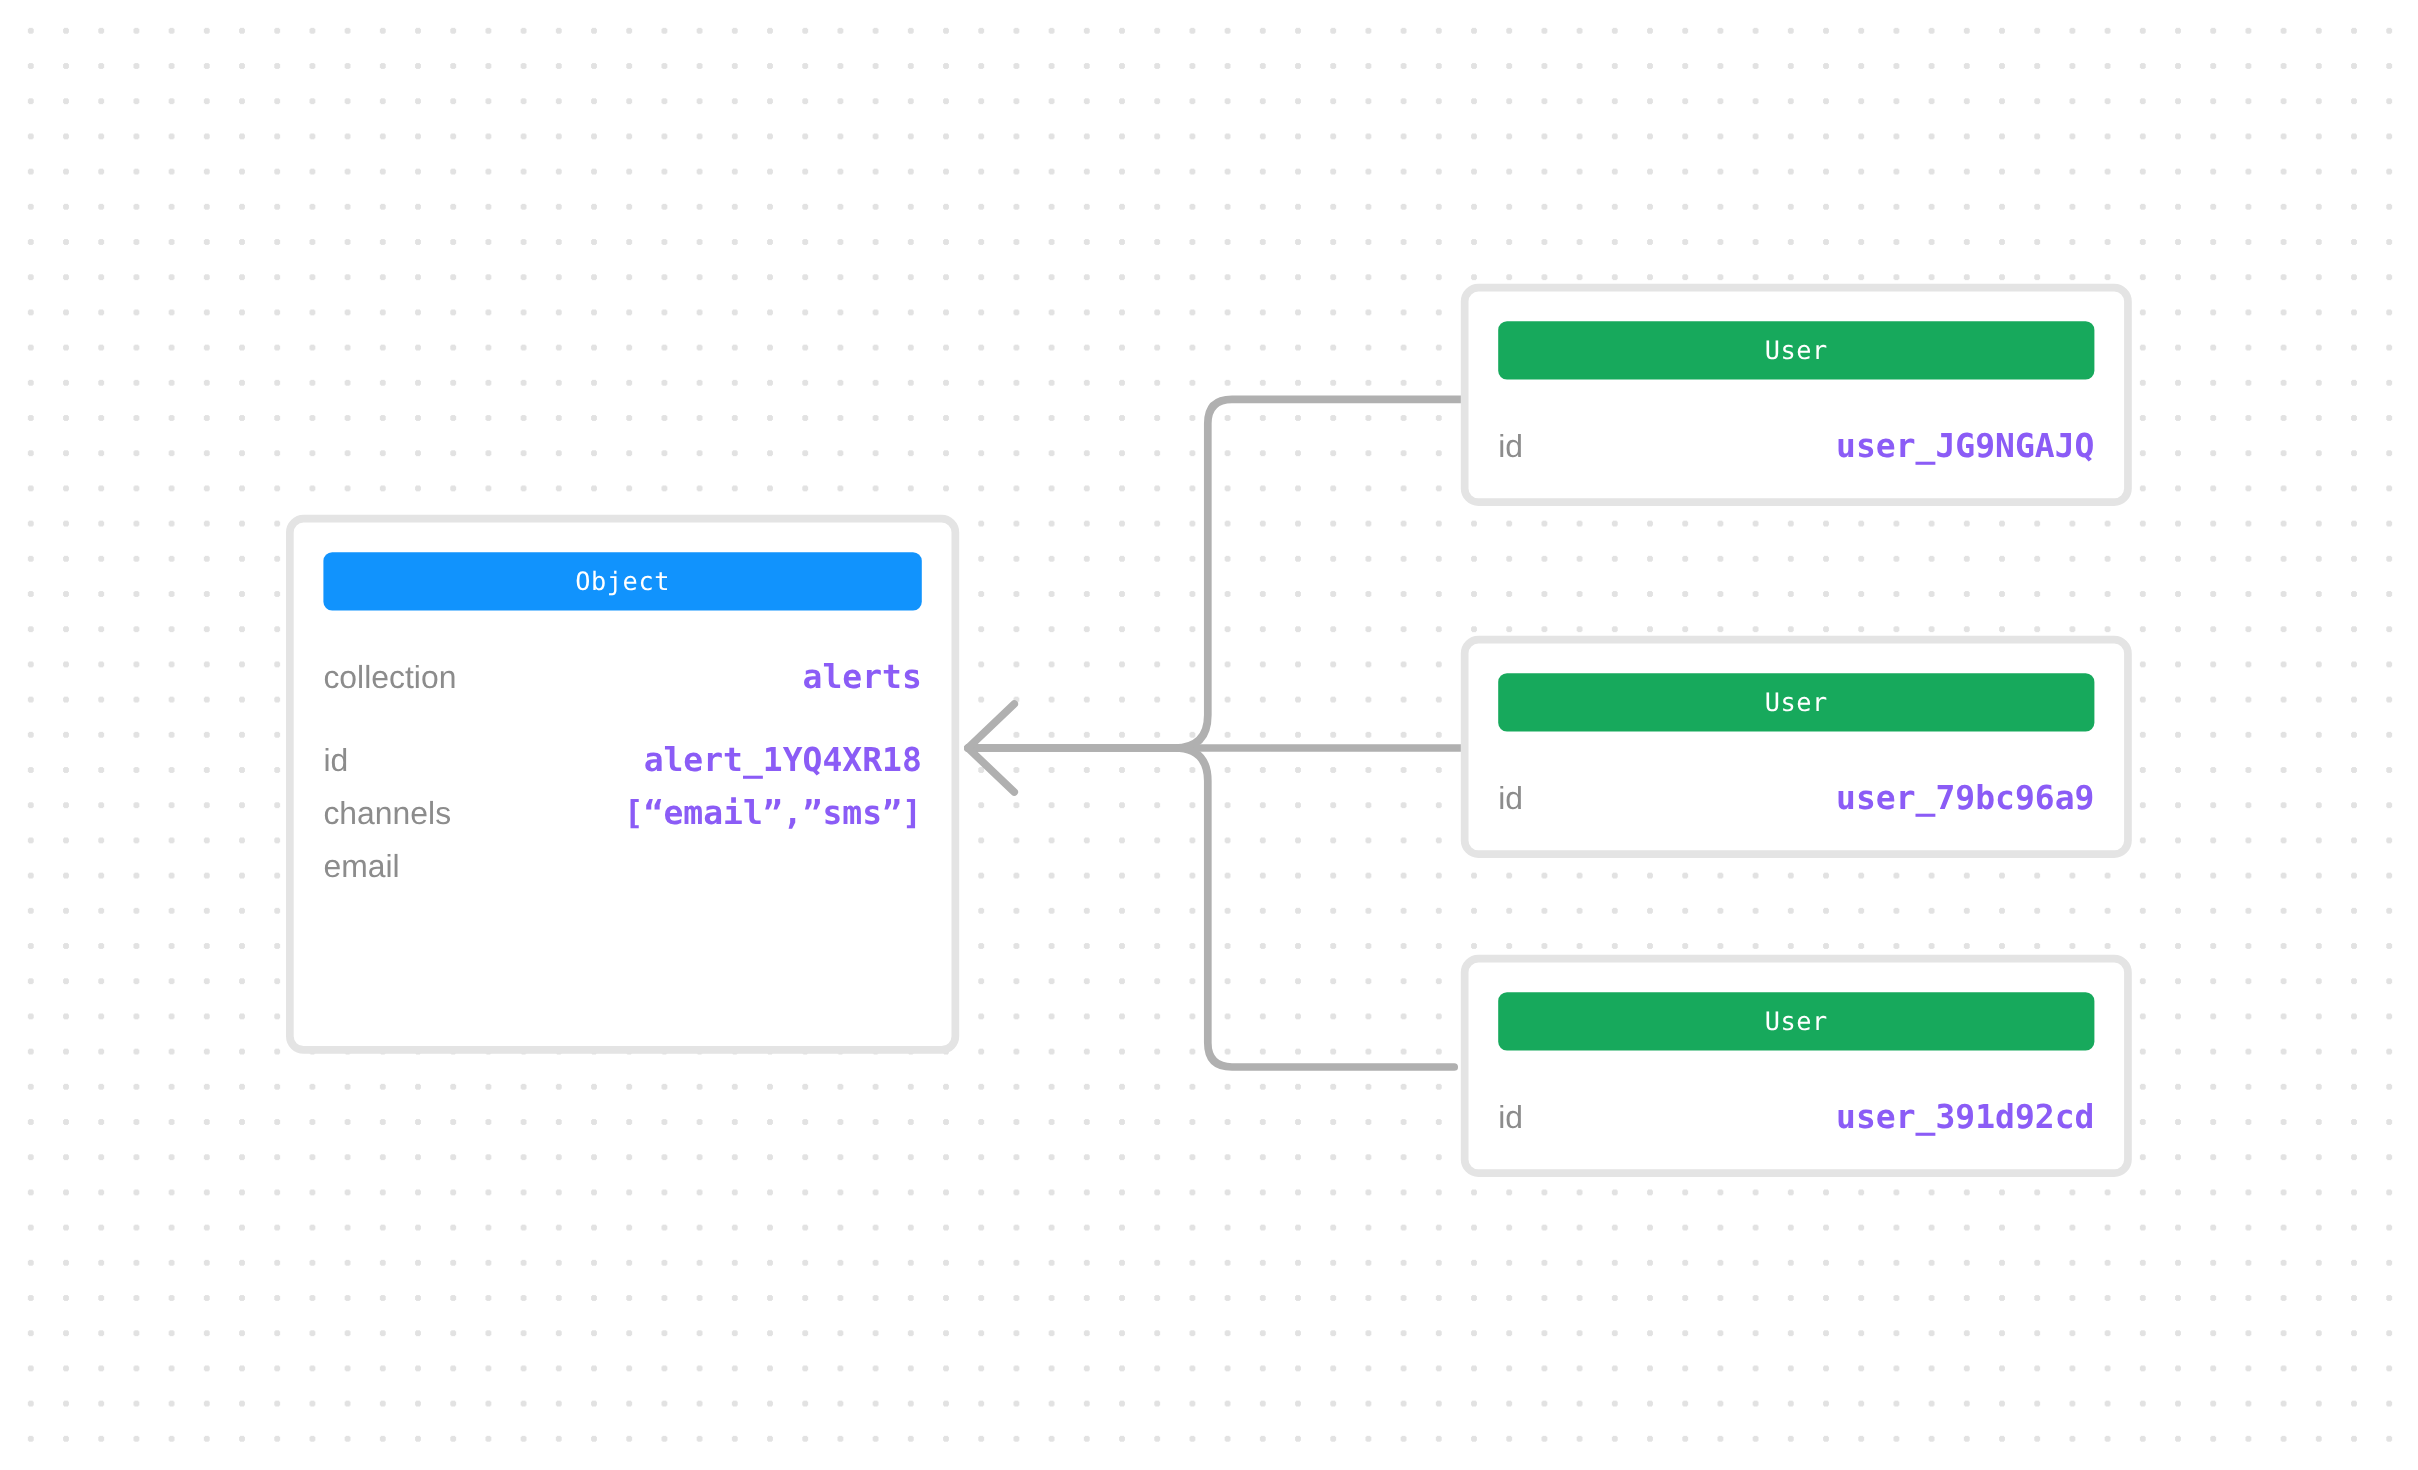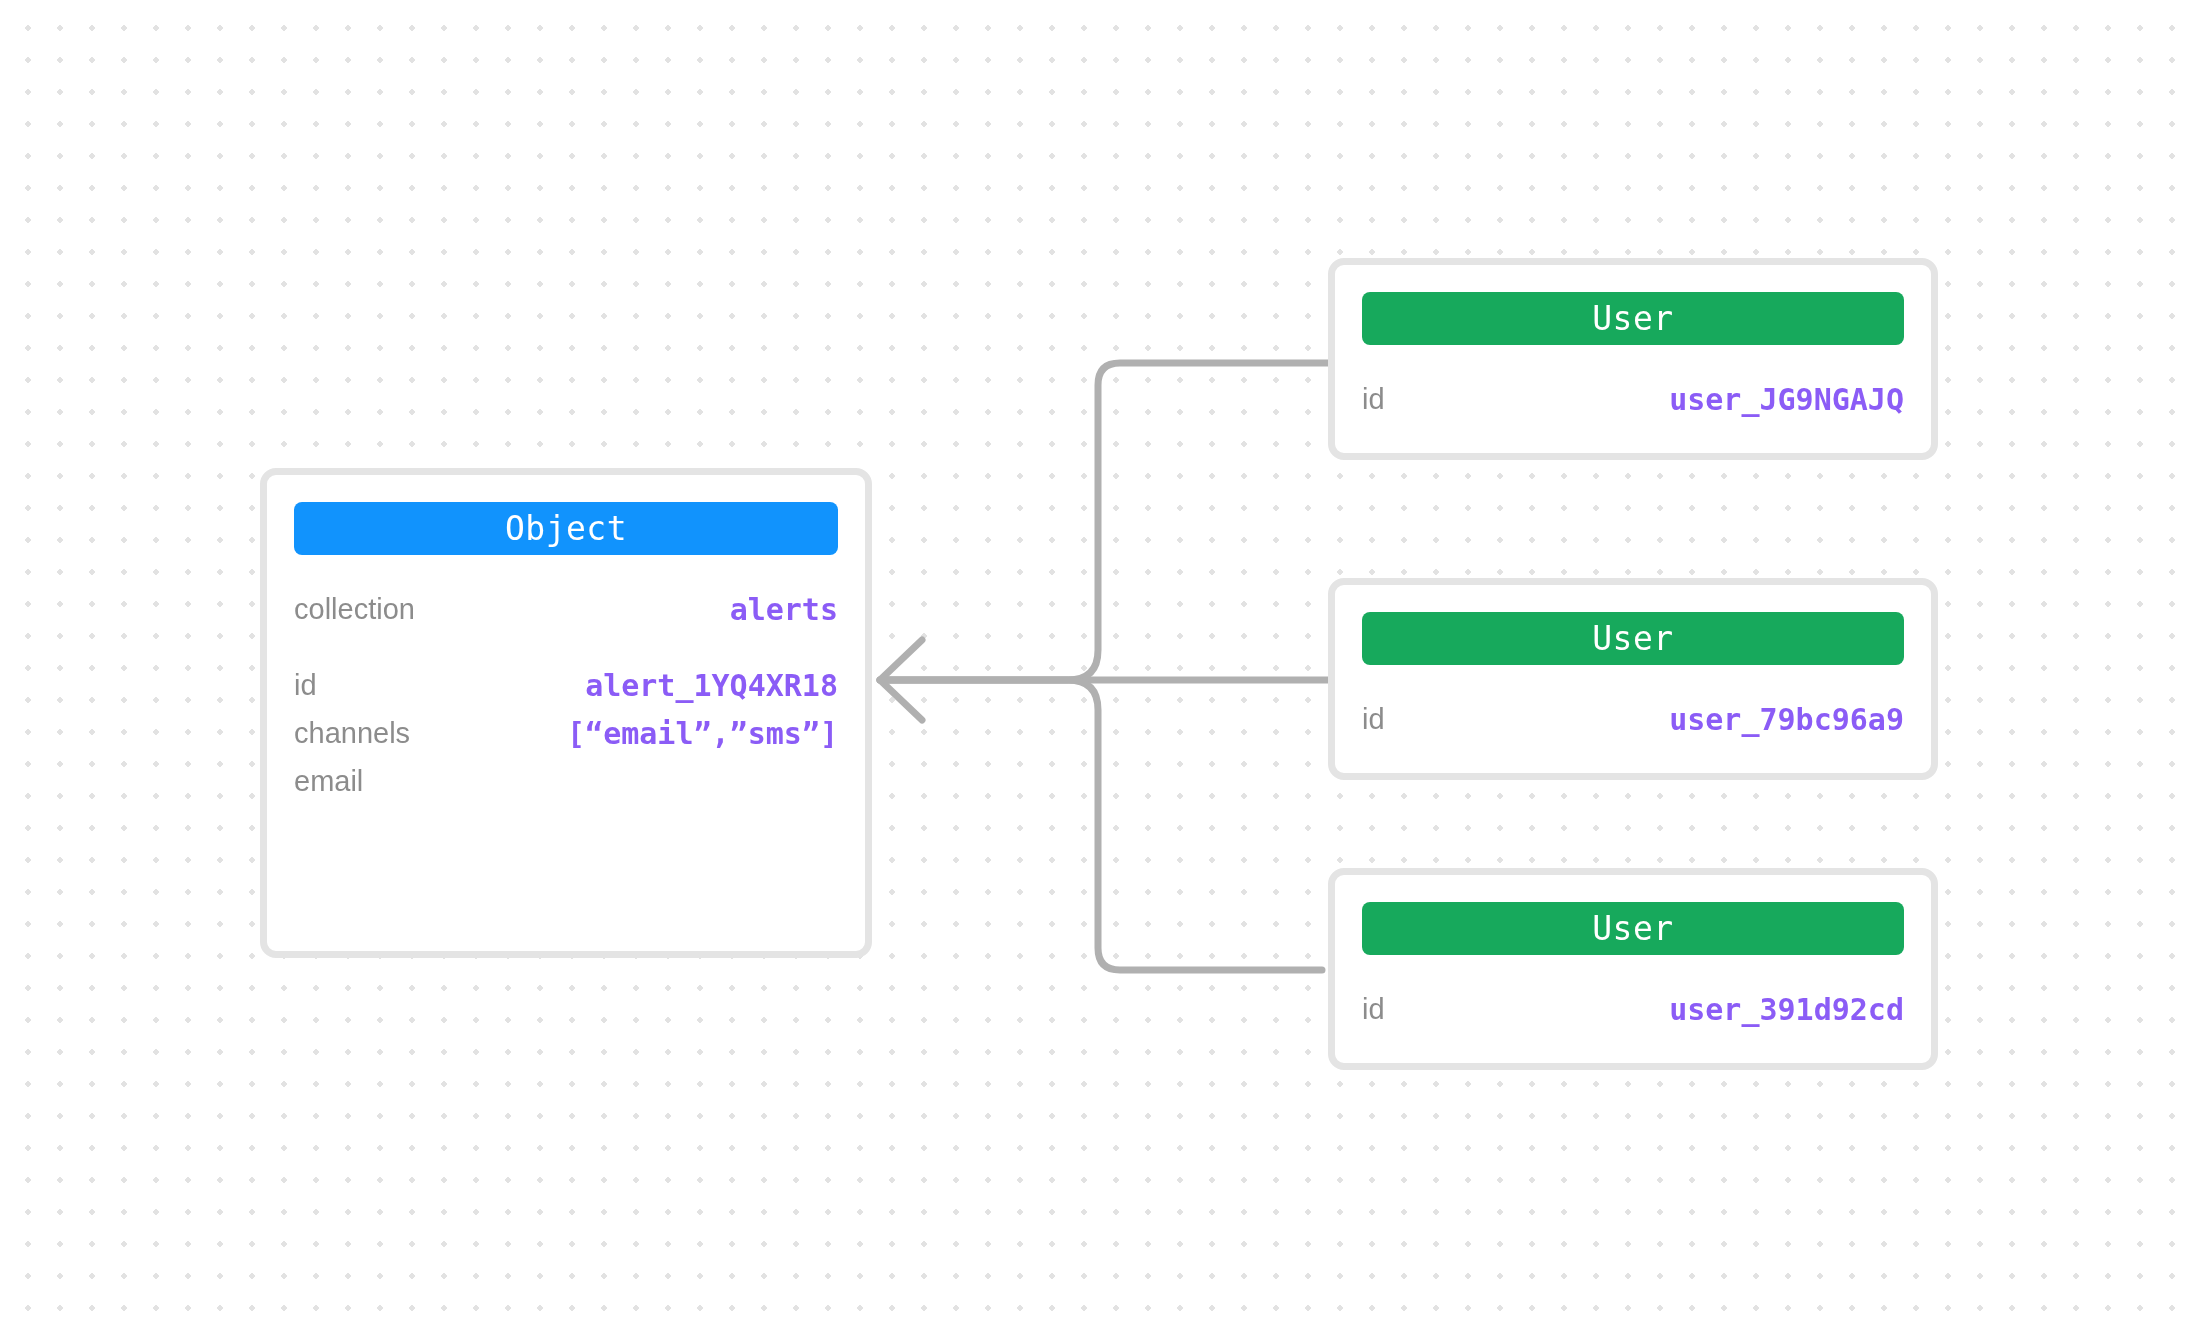--- a/index.html
+++ b/index.html
@@ -42,34 +42,34 @@
     left: 27px;
     top: 27px;
     right: 27px;
     height: 53px;
     border-radius: 8px;
     display: flex;
     align-items: center;
     justify-content: center;
     color: #ffffff;
     font-family: "DejaVu Sans Mono", "Liberation Mono", monospace;
-    font-size: 33px;
+    font-size: 23px;
     letter-spacing: 0.5px;
   }
   .node-header.type-object { background: #1193fd; }
   .node-header.type-user   { background: #17a95c; }
 
   .rows {
     position: absolute;
     left: 27px;
     right: 27px;
   }
   .row {
     display: flex;
-    align-items: center;
+    align-items: flex-end;
     justify-content: space-between;
     white-space: nowrap;
   }
   .row-key {
     color: #8c8c8c;
     font-family: "Liberation Sans", sans-serif;
     font-size: 29px;
     font-weight: 400;
   }
   .row-val {

